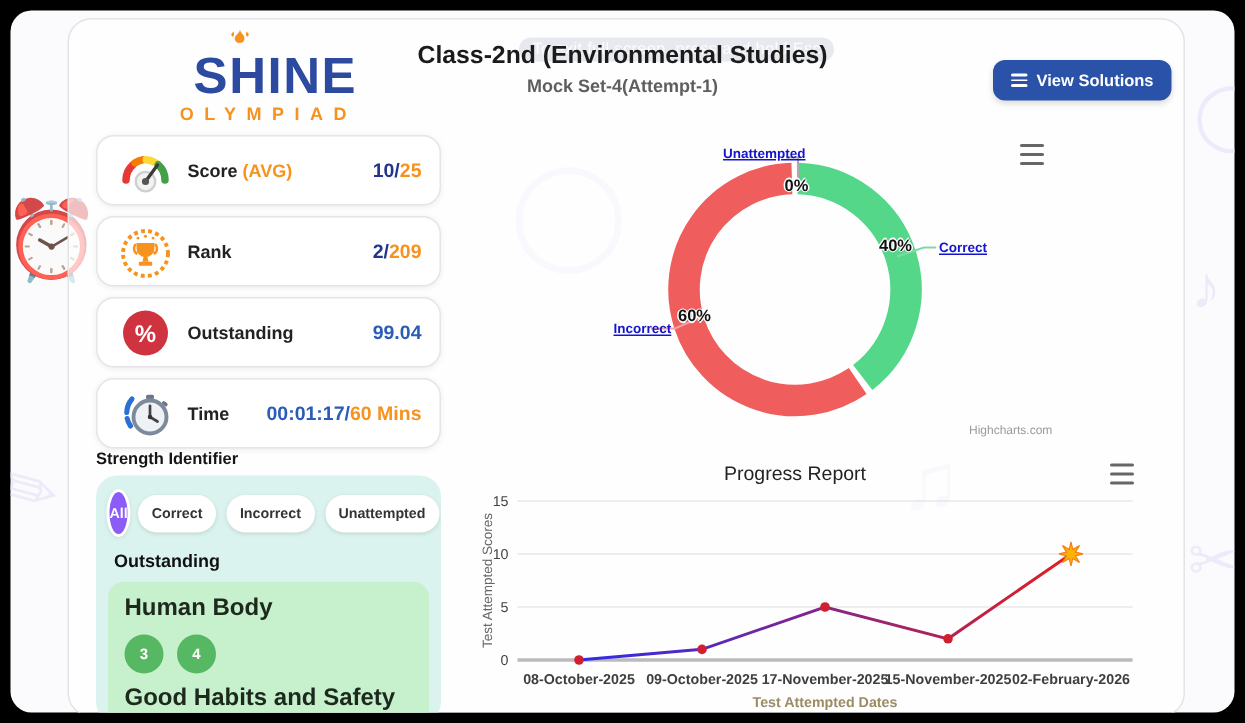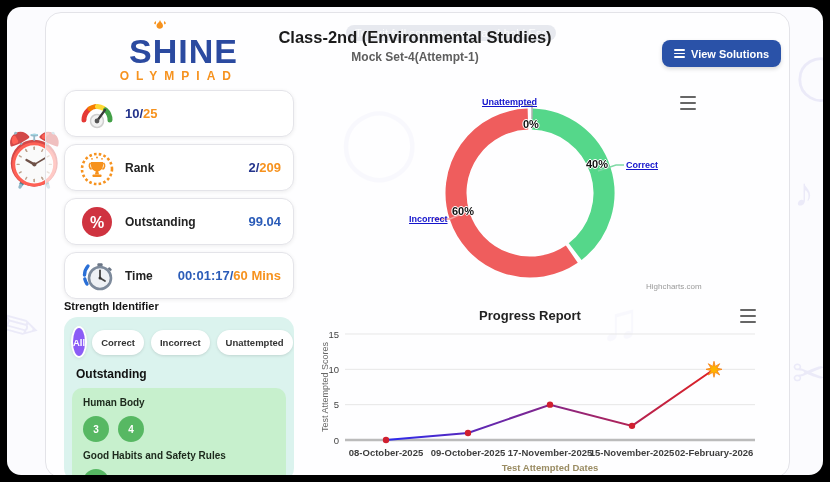--- a/index.html
+++ b/index.html
@@ -52,42 +52,42 @@
   .strength-panel { position:absolute; left:64px; top:317px; width:230px; height:165px;
       background:#dbf3ee; border-radius:14px; overflow:hidden; }
   .filter-row { display:flex; align-items:center; gap:7px; padding:11px 9px 0 9px; }
   .pill { background:#fff; border:none; border-radius:14px; height:25px; padding:0 9px;
       font-size:9.5px; font-weight:700; color:#333; box-shadow:0 1px 3px rgba(0,0,0,.12); cursor:pointer;
       font-family:"Liberation Sans", sans-serif; }
   .pill-all { width:28px; height:28px; border-radius:50%; padding:0; background:#8b5cf6; color:#fff;
       box-shadow:0 0 0 2px #fff, 0 1px 4px rgba(0,0,0,.25); }
   .group-title { margin:11px 0 0 12px; font-size:12px; font-weight:800; color:#111; }
   .green-box { margin:7px 8px 0 8px; background:#c7f0cd; border-radius:10px; padding:9px 11px; height:110px; }
-  .topic-name { font-size:10px; font-weight:700; color:#1c291c; margin-top:8px; }
+  .topic-name { font-size:16px; font-weight:700; color:#1c291c; margin-top:8px; }
   .topic-name:first-child { margin-top:0; }
   .badge-row { display:flex; gap:9px; margin-top:8px; }
   .q-badge { width:26px; height:26px; border-radius:50%; background:#57b863; color:#fff;
       font-size:10px; font-weight:700; display:flex; align-items:center; justify-content:center; cursor:pointer; }
 
   
   .donut-wrap { position:absolute; left:420px; top:83px; width:220px; height:220px; }
   .chart-menu { position:absolute; width:20px; height:16px; display:flex; flex-direction:column;
       justify-content:space-between; cursor:pointer; padding:1px 2px; }
   .chart-menu i { display:block; height:2.4px; background:#666; border-radius:1px; }
   .donut-menu { left:678px; top:95px; }
   .line-menu  { left:738px; top:308px; }
   .slice-label { position:absolute; font-size:9px; font-weight:700; color:#1414cc;
       text-decoration:underline; cursor:pointer; white-space:nowrap; }
   .pct-label { position:absolute; font-size:11px; font-weight:800; color:#111;
       text-shadow:-1px 0 #fff,1px 0 #fff,0 -1px #fff,0 1px #fff; white-space:nowrap; }
   .hc-credit { position:absolute; left:646px; top:282px; font-size:8px; color:#9a9a9a; }
 
   
   .pr-title { position:absolute; left:430px; top:308px; width:200px; text-align:center;
-      font-size:13px; font-weight:700; color:#222; }
+      font-size:13px; font-weight:400; color:#222; }
   .pr-chart { position:absolute; left:320px; top:326px; }
 </style>
 </head>
 <body>
 
 <div class="screen">
 <div class="content">
 
   <span class="doodle" style="left:2px;top:130px;font-size:52px;">⏰</span>
   <span class="doodle" style="left:0px;top:300px;font-size:46px;transform:rotate(-30deg);">✎</span>
@@ -131,20 +131,21 @@
           <path d="M5 22 A13.5 13.5 0 0 1 9.5 12" stroke="#e53935"></path>
           <path d="M11 10.6 A13.5 13.5 0 0 1 16 8.6" stroke="#f57c00"></path>
           <path d="M18.5 8.5 A13.5 13.5 0 0 1 24.5 10.4" stroke="#fdd835"></path>
           <path d="M26.5 11.8 A13.5 13.5 0 0 1 31 22" stroke="#43a047"></path>
         </g>
         <circle cx="18" cy="23" r="6.5" fill="#f2f2f2" stroke="#cfcfcf" stroke-width="1.5"></circle>
         <line x1="18" y1="23" x2="26" y2="12" stroke="#3a3a3a" stroke-width="2.2" stroke-linecap="round"></line>
         <circle cx="18" cy="23" r="2.4" fill="#555"></circle>
       </svg>
     </span>
+    <span class="stat-label"><span>Score</span><span class="suffix"> (AVG)</span></span>
     <span class="stat-value"><span class="v1">10/</span><span class="v2">25</span></span>
   </div>
 
   <div class="stat-card" style="top:144px;">
     <span class="stat-icon">
       <svg width="38" height="38" viewBox="0 0 38 38">
         <circle cx="19" cy="20" r="15" fill="none" stroke="#f6921e" stroke-width="2.6" stroke-dasharray="2.6 2.2"></circle>
         <path d="M13 13 h12 v3.5 a6 6 0 0 1 -12 0 Z" fill="#f6921e"></path>
         <path d="M12.6 13.8 a4 4 0 0 0 1 6.5 M25.4 13.8 a4 4 0 0 1 -1 6.5" stroke="#f6921e" stroke-width="1.6" fill="none"></path>
         <path d="M17.8 22 l-.9 3.5 h4.2 l-.9 -3.5 Z" fill="#f6921e"></path>

